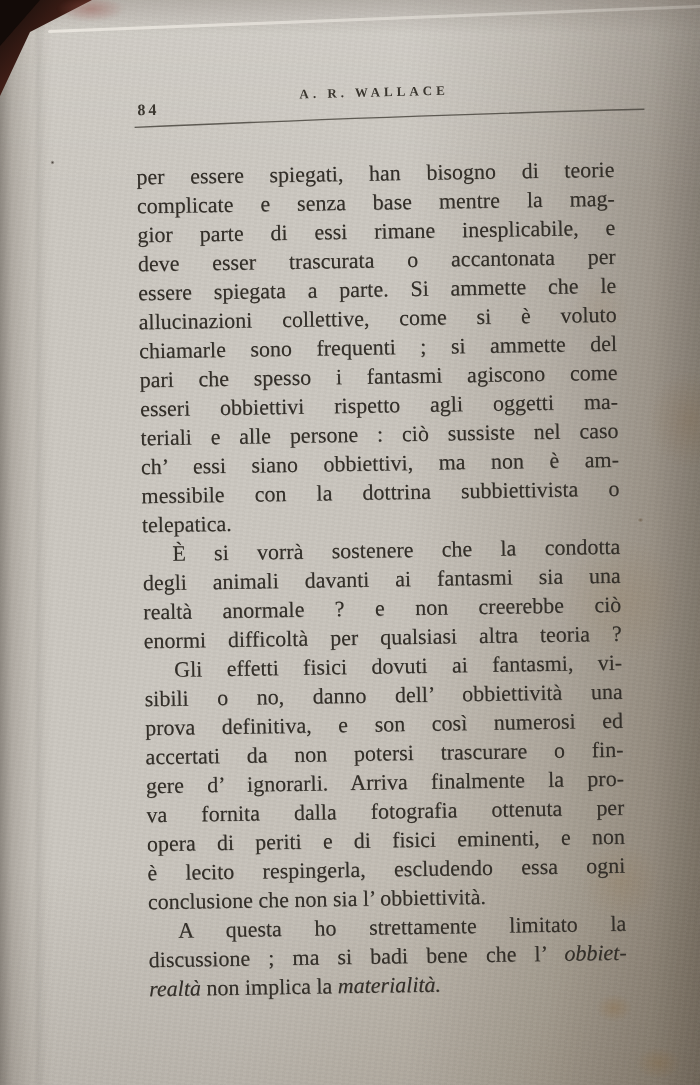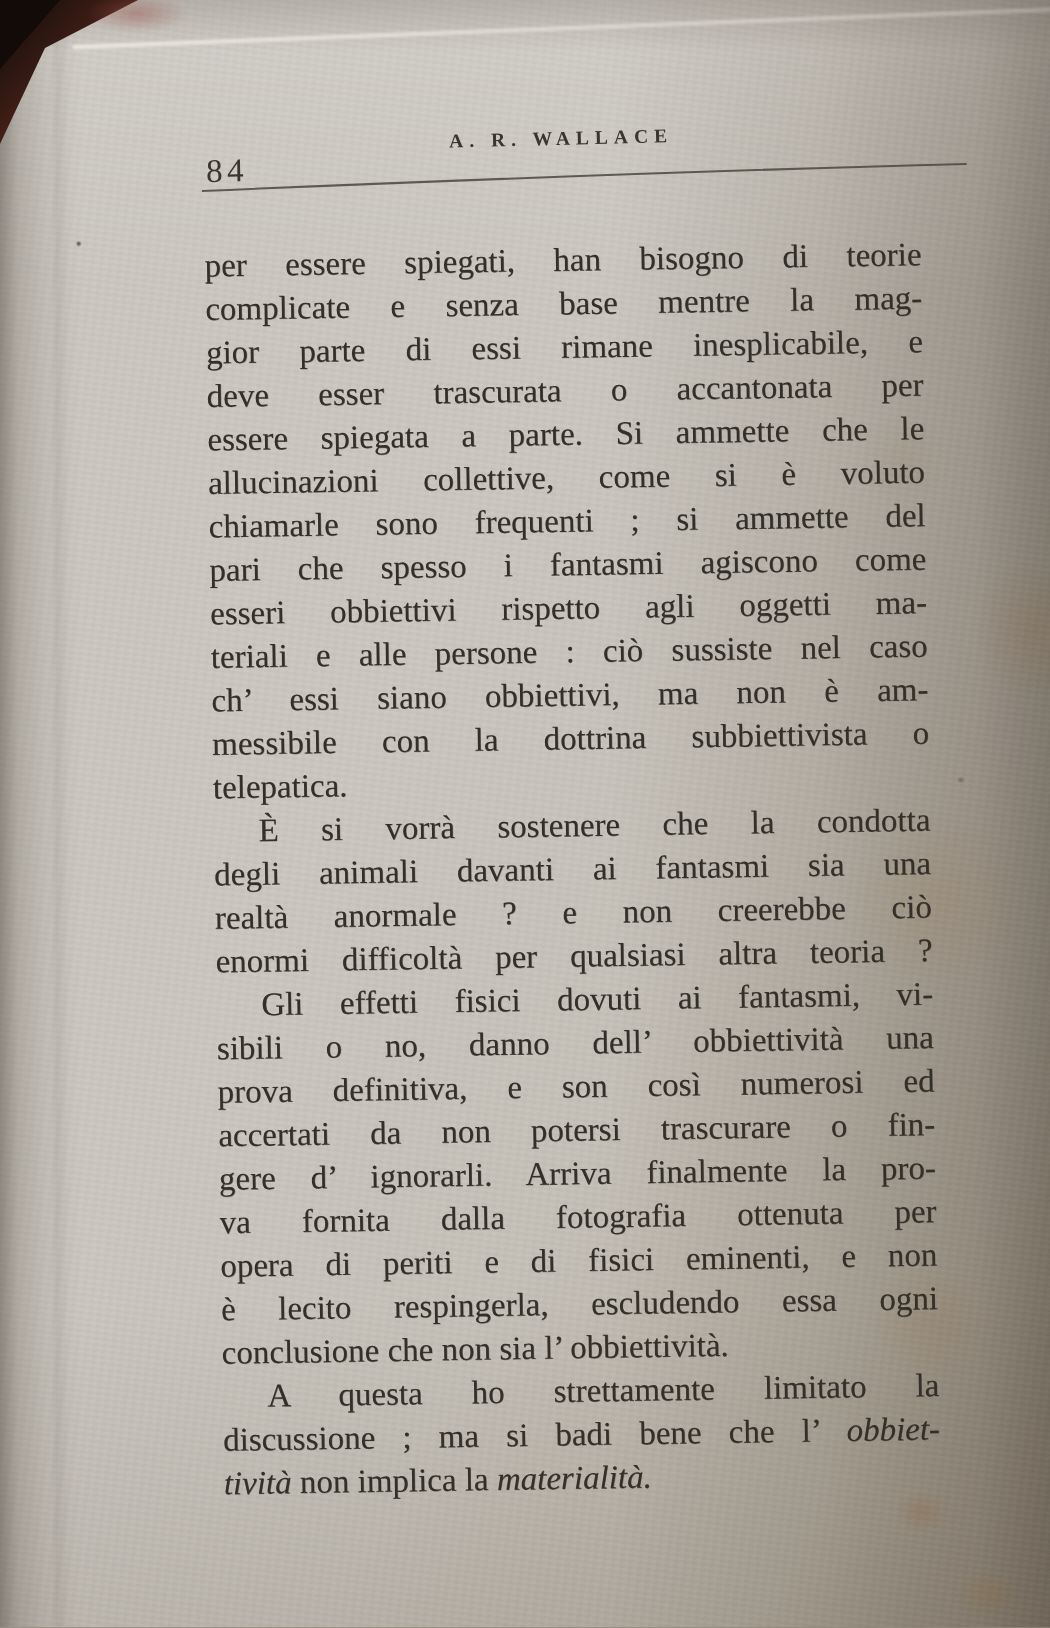--- a/index.html
+++ b/index.html
@@ -72,21 +72,21 @@
   }
 
   
   .content{
     position:absolute;left:135px;top:88px;width:478px;
     transform:rotate(-0.9deg);transform-origin:20px 0;
     color:#332f29;
   }
   .page-number{
     position:absolute;left:2px;top:13px;
-    font-size:22px;letter-spacing:3px;color:#3a362f;
+    font-size:16px;letter-spacing:3px;color:#3a362f;font-weight:bold;
   }
   .running-title{
     position:absolute;left:0;top:0;width:100%;text-align:center;
     font-size:13px;font-weight:bold;letter-spacing:4px;color:#3a362f;
     transform:rotate(-0.5deg);
   }
   .header-rule{position:absolute;left:-3px;top:24px;width:514px;height:20px;}
   .text-block{
     padding-top:74px;
     font-size:22px;line-height:29px;
@@ -138,16 +138,16 @@
         <div class="line j"><span>sibili o no, danno dell’ obbiettività una</span></div>
         <div class="line j"><span>prova definitiva, e son così numerosi ed</span></div>
         <div class="line j"><span>accertati da non potersi trascurare o fin-</span></div>
         <div class="line j"><span>gere d’ ignorarli. Arriva finalmente la pro-</span></div>
         <div class="line j"><span>va fornita dalla fotografia ottenuta per</span></div>
         <div class="line j"><span>opera di periti e di fisici eminenti, e non</span></div>
         <div class="line j"><span>è lecito respingerla, escludendo essa ogni</span></div>
         <div class="line"><span>conclusione che non sia l’ obbiettività.</span></div>
         <div class="line j ind"><span>A questa ho strettamente limitato la</span></div>
         <div class="line j"><span>discussione ; ma si badi bene che l’ </span><span class="it">obbiet-</span></div>
-        <div class="line"><span class="it">tività</span><span> non implica la </span><span class="it">materialità.</span></div>
+        <div class="line"><span class="it">realtà</span><span> non implica la </span><span class="it">materialità.</span></div>
       </div>
   </div>
 </div>
 
 </body></html>

